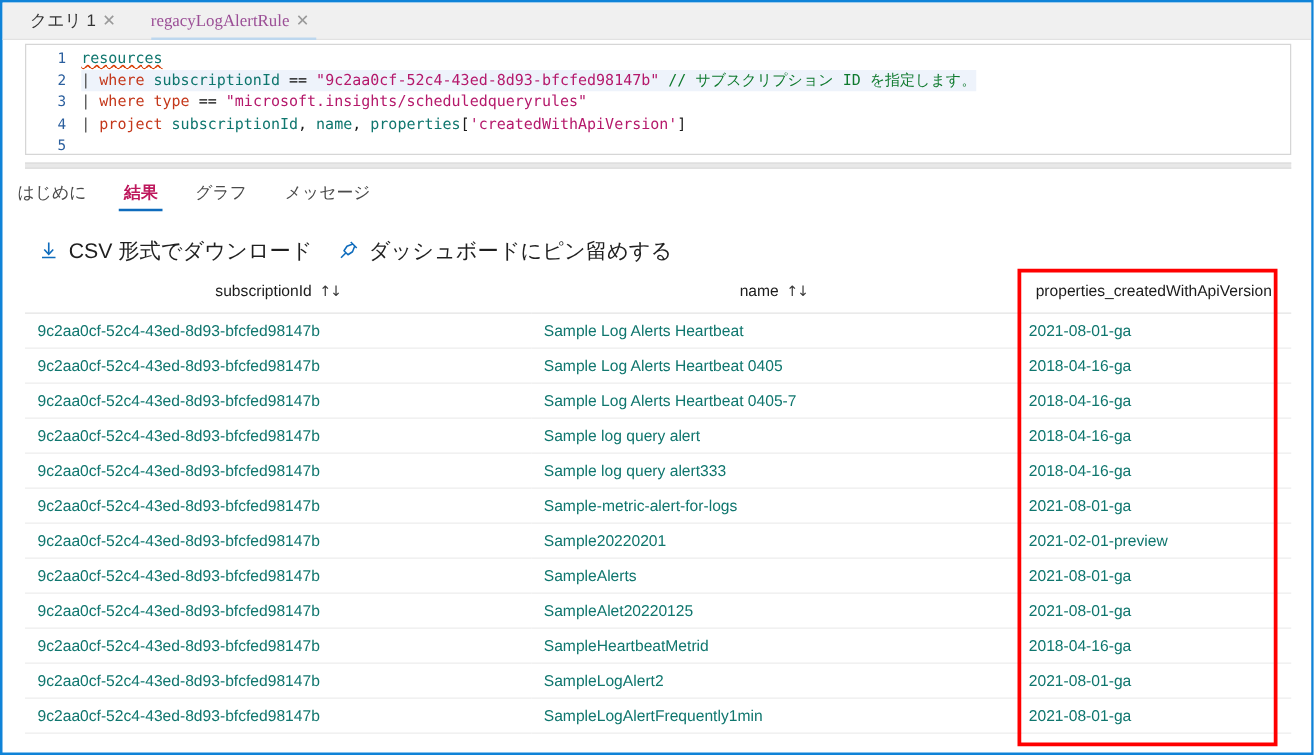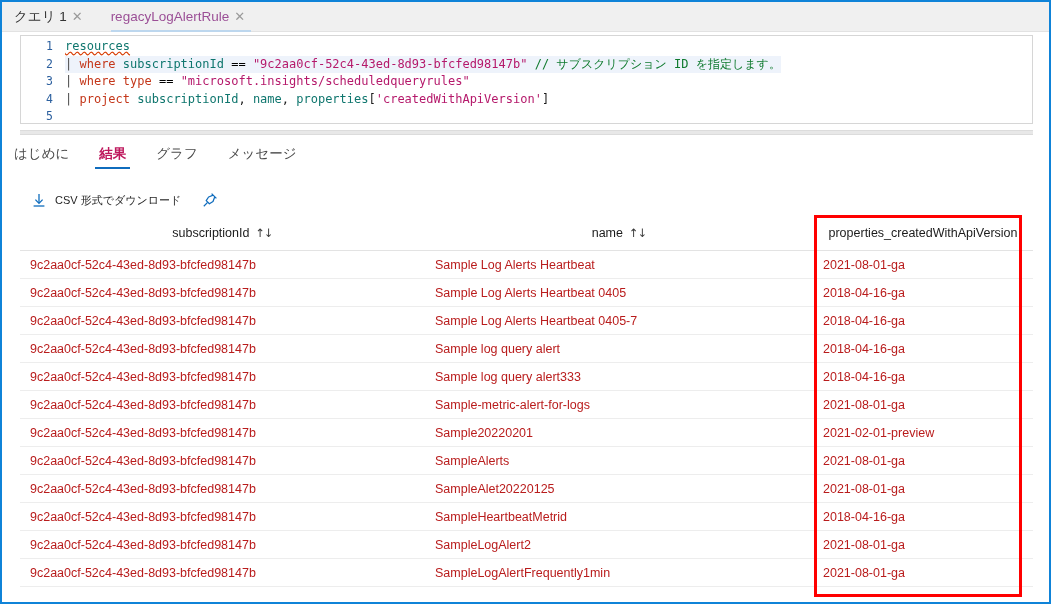--- a/index.html
+++ b/index.html
@@ -19,21 +19,21 @@
   }
 
   
   .tabstrip {
     position: absolute;
     left: 0; top: 0;
     width: 1047px; height: 30px;
     background: #f0f0f0;
     display: flex;
     align-items: center;
-    padding-left: 12px;
+    padding-left: 22px;
     border-bottom: 1px solid #e2e2e2;
   }
   .qtab {
     display: flex;
     align-items: baseline;
     height: 30px;
     padding: 0 6px 0 0;
     margin-right: 22px;
     font-size: 13.5px;
     color: #333333;
@@ -42,21 +42,21 @@
     position: relative;
   }
   .qtab .lbl { line-height: 30px; }
   .qtab .x {
     font-size: 13px;
     color: #9a9a9a;
     margin-left: 5px;
     line-height: 30px;
     font-family: "DejaVu Sans", sans-serif;
   }
-  .qtab.active .lbl { color: #9b4f96; }
+  .qtab.active .lbl { color: #9b4f96; font-family: Liberation Serif, serif; }
   .qtab.active::after {
     content: "";
     position: absolute;
     left: 0; right: 0; bottom: 0;
     height: 2px;
     background: #bdd7ee;
   }
 
   
   .editor-wrap {
@@ -139,21 +139,21 @@
     position: absolute;
     left: 28px; top: 185px;
     height: 26px;
     display: flex;
     align-items: center;
   }
   .cmdbtn {
     display: flex;
     align-items: center;
     margin-right: 20px;
-    font-size: 11px;
+    font-size: 17px;
     color: #1f1f1f;
     cursor: pointer;
     white-space: nowrap;
   }
   .cmdbtn .ic {
     width: 18px; height: 18px;
     margin-right: 7px;
     display: inline-flex;
     align-items: center;
     justify-content: center;
@@ -183,21 +183,21 @@
     margin-left: 6px;
     font-size: 11.5px;
     color: #3a3a3a;
     letter-spacing: -1px;
     font-family: "DejaVu Sans", sans-serif;
   }
   .tbl td {
     padding: 4px 10px;
     border-bottom: 1px solid #ededed;
     white-space: nowrap;
-    color: #b91c1c;
+    color: #0f766e;
     height: 28px;
   }
   .col-sub { width: 405px; }
   .col-name { width: 388px; }
   .col-api { width: 220px; }
 
   
   .redbox {
     position: absolute;
     left: 812px; top: 213px;
@@ -267,20 +267,21 @@
       </span>
       <span>CSV 形式でダウンロード</span>
     </div>
     <div class="cmdbtn">
       <span class="ic">
         <svg width="16" height="16" viewBox="0 0 16 16">
           <path d="M9.6 1.6 L14.4 6.4 M11.2 3.2 L6.6 5.0 L4.2 8.6 L7.4 11.8 L11.0 9.4 L12.8 4.8" stroke="#0f6cbd" stroke-width="1.25" fill="none" stroke-linejoin="round"></path>
           <path d="M5.6 10.4 L1.8 14.2" stroke="#0f6cbd" stroke-width="1.25" fill="none"></path>
         </svg>
       </span>
+      <span>ダッシュボードにピン留めする</span>
     </div>
   </div>
 
   <table class="tbl">
     <thead>
       <tr id="thead-row">
           <th class="col-sub"><span>subscriptionId</span><span class="sorticon">↑↓</span></th>
           <th class="col-name"><span>name</span><span class="sorticon">↑↓</span></th>
           <th class="col-api"><span>properties_createdWithApiVersion</span></th>
         </tr>

